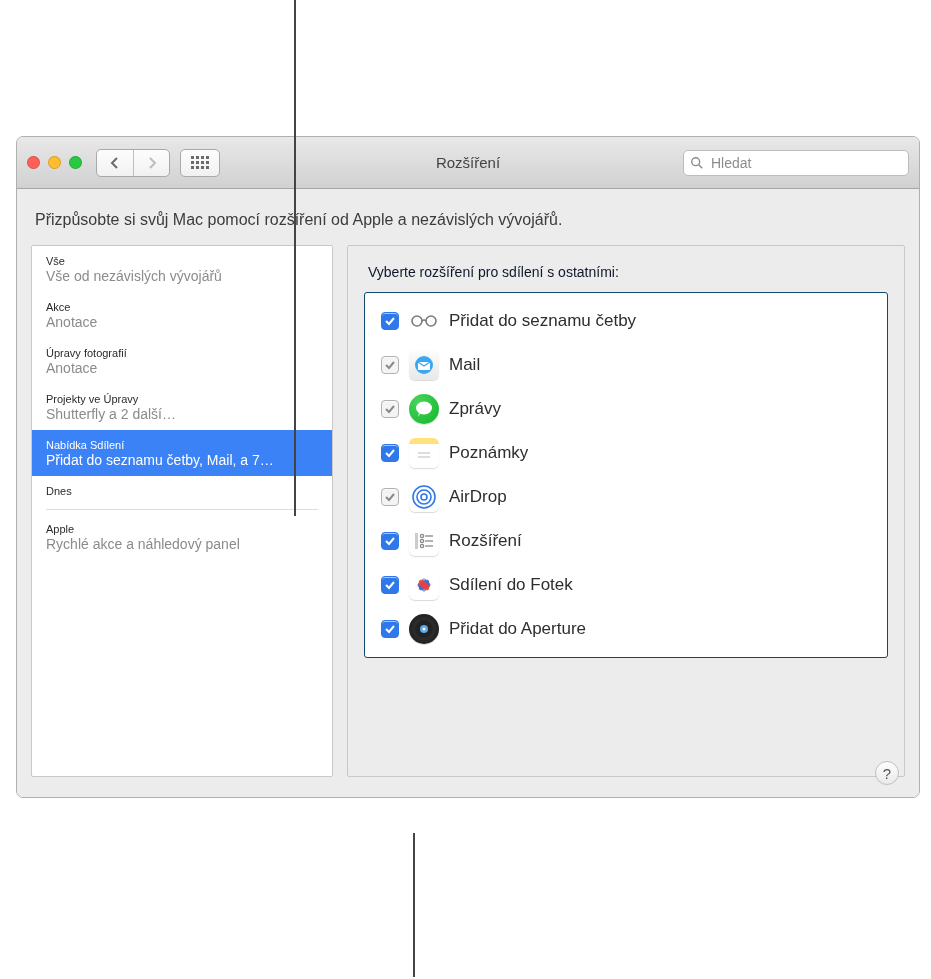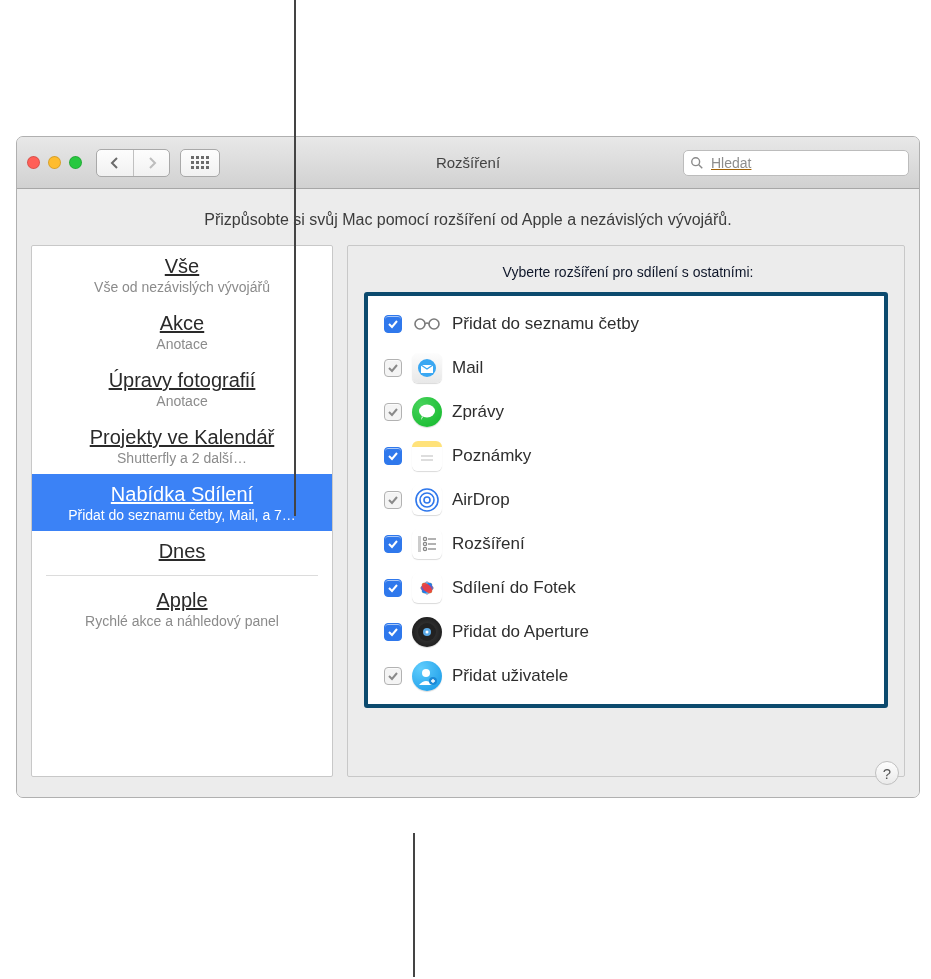--- a/index.html
+++ b/index.html
@@ -74,30 +74,28 @@
   .search {
     margin-left:auto; width:226px; height:26px;
     background:#fff; border:1px solid #bcbcbc; border-radius:5px;
     display:flex; align-items:center; padding:0 6px;
     color:#8a8a8a;
   }
   .search svg { width:14px; height:14px; margin-right:5px; fill:#8a8a8a;}
   .search input {
     border:0; outline:0; flex:1; font-size:14px; color:#a16207;
     background:transparent;
-    text-decoration:underline;
   }
   .search input::placeholder { color:#8d8d8d; }
 
   
   .body {
     background:#ececec;
     height: calc(100% - 52px);
     padding: 0 0 0 0;
-    text-align: center;
   }
   .desc {
     padding: 22px 18px 16px 18px;
     font-size: 16px;
     color: #3c3c3c;
   }
 
   .columns {
     display:flex; padding:0 14px 14px 14px; gap:14px;
     height: calc(100% - 62px);
@@ -107,21 +105,21 @@
   .sidebar {
     width: 302px;
     background:#fff;
     border:1px solid #c8c8c8;
     border-radius:2px;
     overflow:auto;
   }
   .sb-item {
     padding: 9px 14px 8px 14px;
   }
-  .sb-title { font-size:20px; color:#2a2a2a;text-decoration:underline; }
+  .sb-title { font-size:11px; color:#2a2a2a; }
   .sb-sub { font-size:14px; color:#8b8b8b; margin-top:1px; white-space:nowrap; overflow:hidden; text-overflow:ellipsis;}
   .sb-sep {
     border-top:1px solid #dcdcdc;
     margin: 4px 14px;
   }
   .sb-item.selected {
     background:#3b82f6;
   }
   .sb-item.selected .sb-title,
   .sb-item.selected .sb-sub { color:#fff; }
@@ -130,21 +128,21 @@
   .panel {
     flex:1; position:relative;
     border:1px solid #c8c8c8;
     border-radius:2px;
     background:#ececec;
     padding: 14px 16px;
   }
   .panel-title { font-size:14px; color:#0f172a; margin:4px 0 12px 4px;}
   .ext-list {
     background:#fff;
-    border:4px solid #0c4a6e;
+    border:1px solid #0c4a6e;
     border-radius:3px;
     padding: 6px 10px;
   }
   .ext-row {
     display:flex; align-items:center;
     height:44px; gap:10px;
     padding-left:6px;
   }
   .chk {
     width:18px; height:18px; border-radius:4px;
@@ -255,21 +253,21 @@
           </div>
           <div class="sb-item">
             <div class="sb-title">Akce</div>
             <div class="sb-sub">Anotace</div>
           </div>
           <div class="sb-item">
             <div class="sb-title">Úpravy fotografií</div>
             <div class="sb-sub">Anotace</div>
           </div>
           <div class="sb-item">
-            <div class="sb-title">Projekty ve Kalendář</div>
+            <div class="sb-title">Projekty ve Úpravy</div>
             <div class="sb-sub">Shutterfly a 2 další…</div>
           </div>
           <div class="sb-item selected">
             <div class="sb-title">Nabídka Sdílení</div>
             <div class="sb-sub">Přidat do seznamu četby, Mail, a 7…</div>
           </div>
           <div class="sb-item">
             <div class="sb-title">Dnes</div>
           </div>
           <div class="sb-sep"></div>
@@ -419,36 +417,20 @@
               <div class="app-icon ic-aperture">
                 <svg width="22" height="22" viewBox="0 0 22 22">
                     <circle cx="11" cy="11" r="9" fill="#222"></circle>
                     <circle cx="11" cy="11" r="4" fill="#5aa9e6"></circle>
                     <circle cx="11" cy="11" r="1.5" fill="#fff"></circle>
                   </svg>
               </div>
               <div class="ext-label">Přidat do Aperture</div>
             </div>
 
-            <div class="ext-row">
-              <div class="chk checked-gray">
-                  <svg viewBox="0 0 12 12">
-                    <path d="M2 6 L5 9 L10 3" fill="none" stroke-width="2"></path>
-                  </svg>
-                </div>
-              <div class="app-icon ic-adduser">
-                <svg width="22" height="22" viewBox="0 0 22 22">
-                    <circle cx="10" cy="8" r="4" fill="#fff"></circle>
-                    <path d="M3 20 q7-8 14 0" fill="#fff"></path>
-                    <circle cx="17" cy="16" r="4" fill="#1d8ad6"></circle>
-                    <path d="M17 14v4M15 16h4" stroke="#fff" stroke-width="1.3"></path>
-                  </svg>
-              </div>
-              <div class="ext-label">Přidat uživatele</div>
-            </div>
 
           </div>
         </div>
       </div>
     </div>
 
     <div class="help">
       <span>?</span>
     </div>
   </div>

